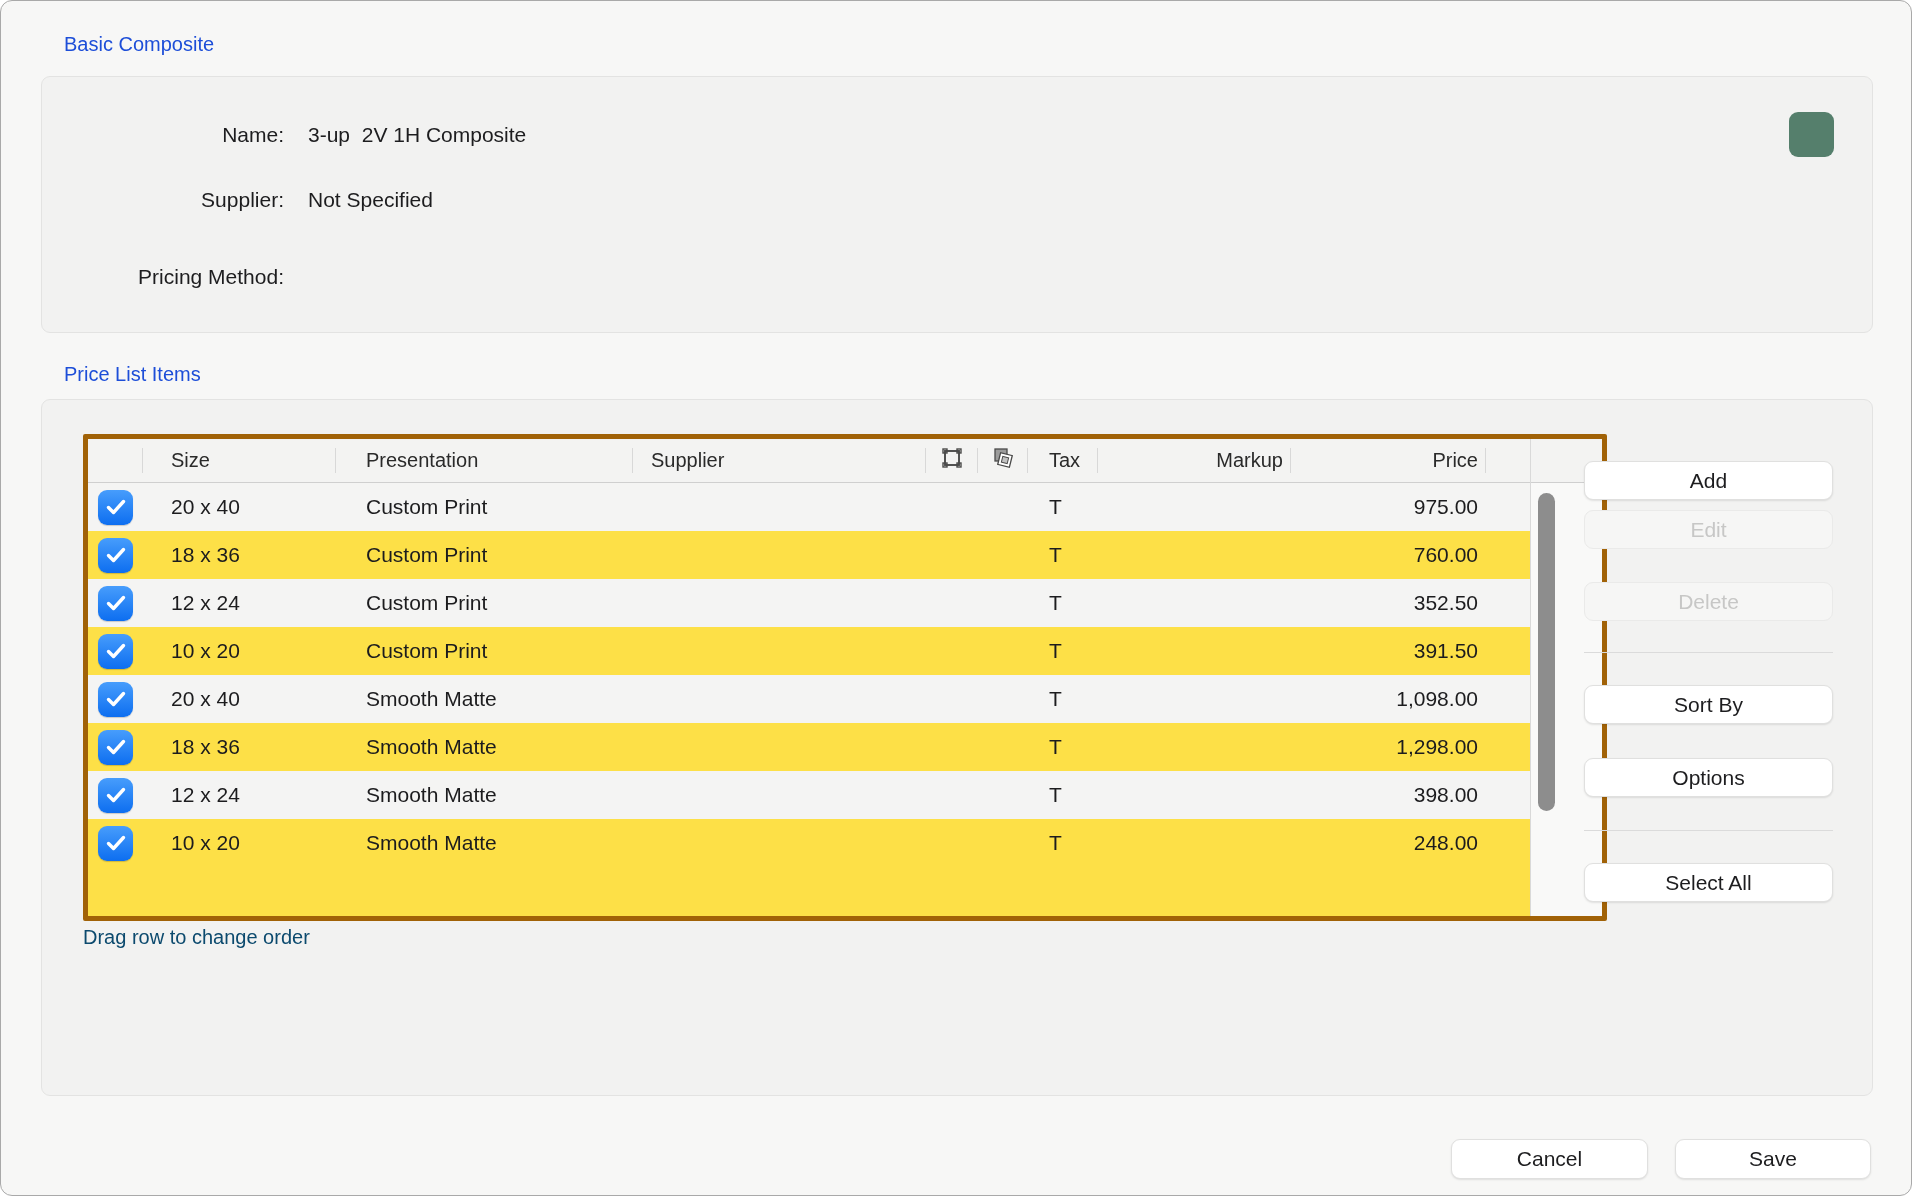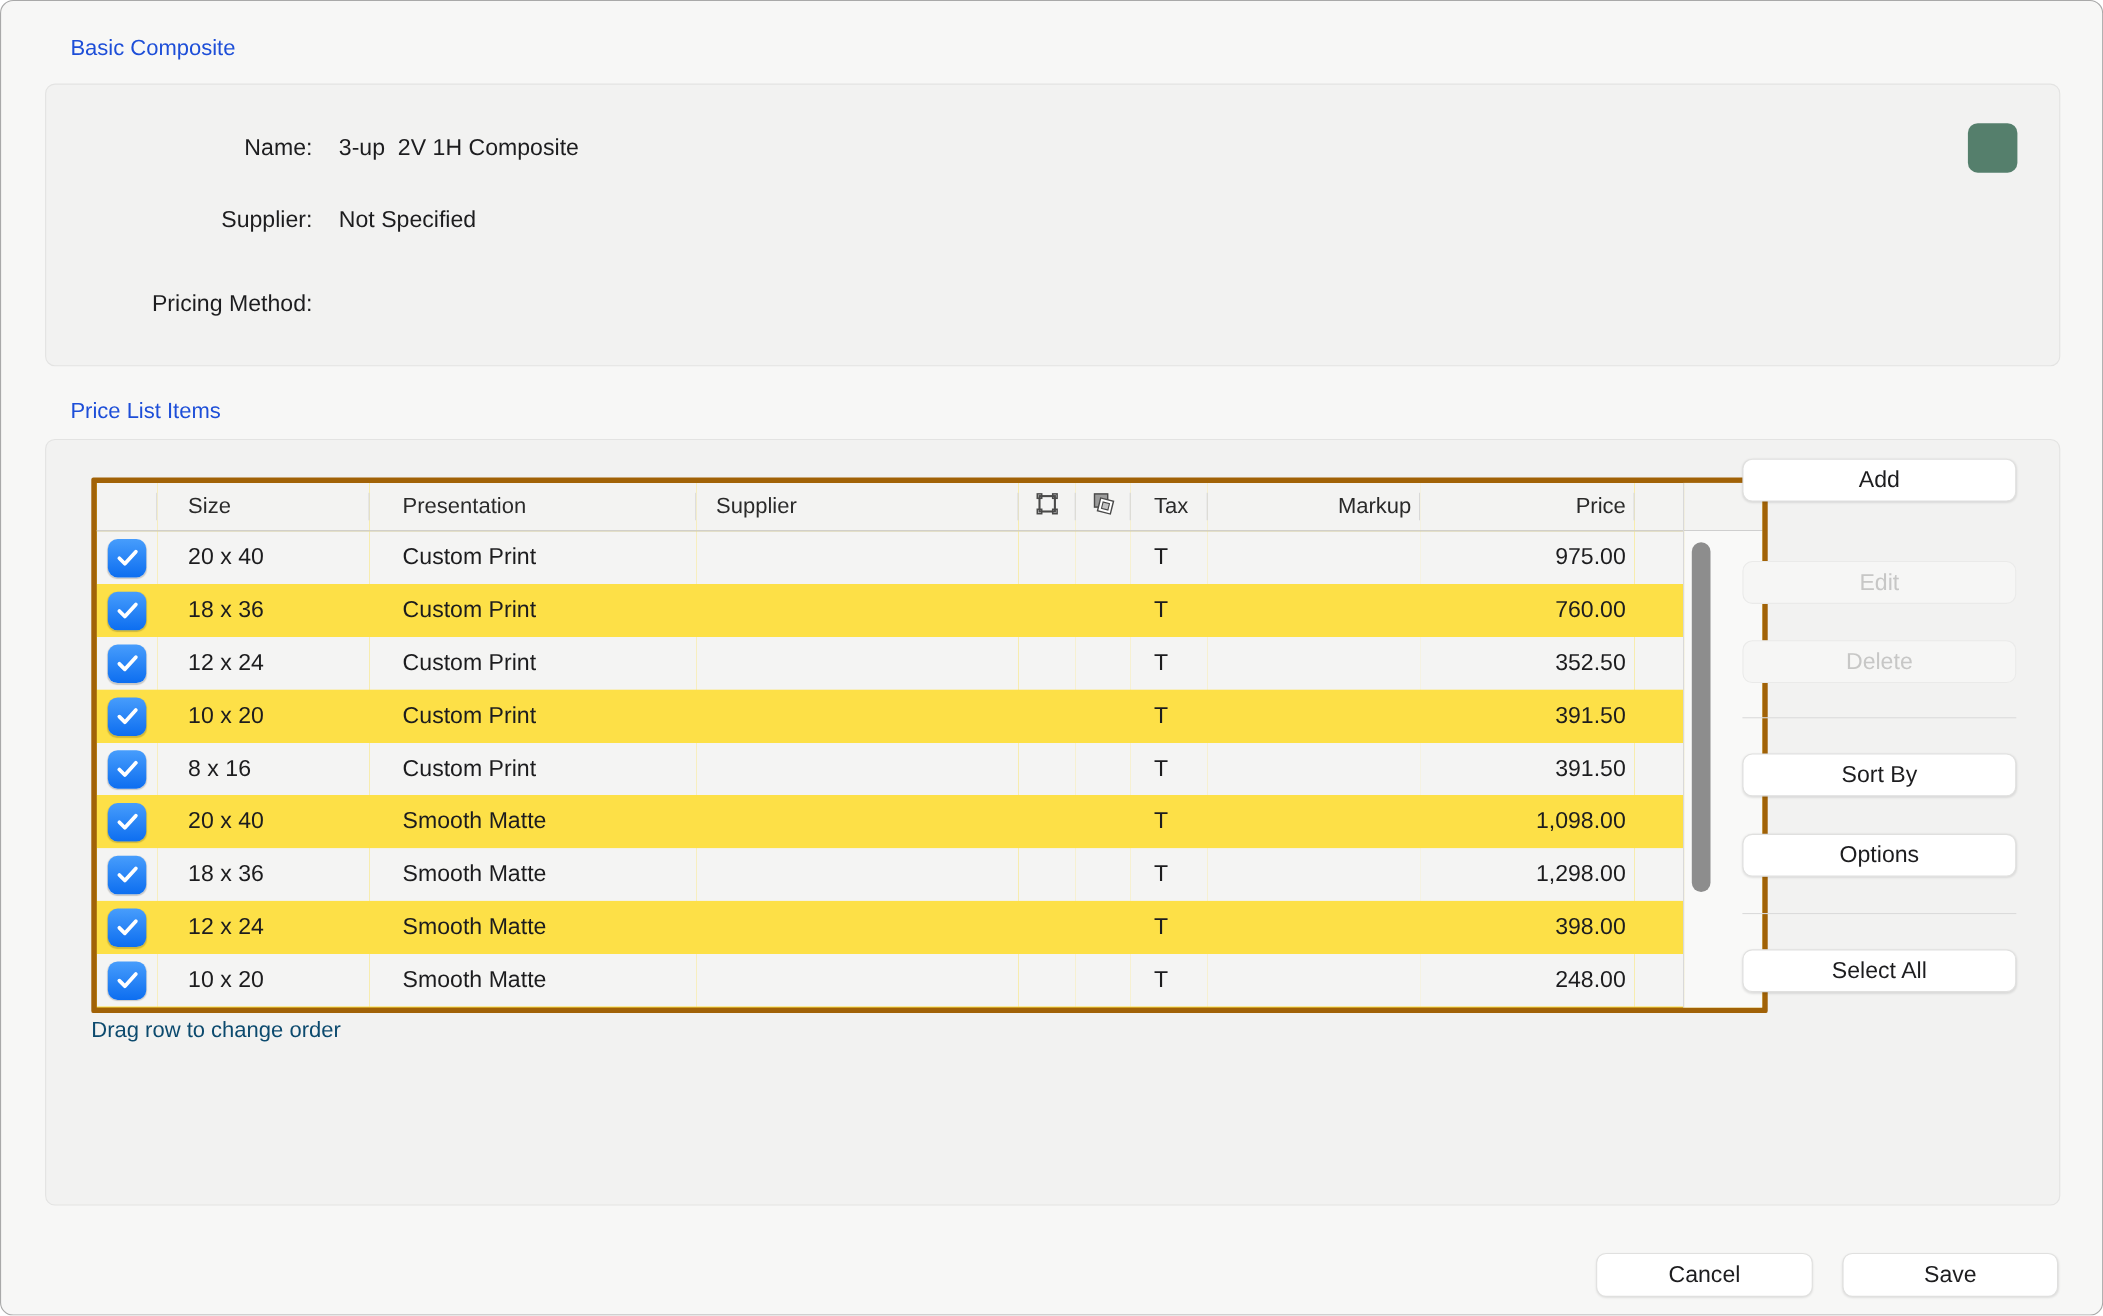--- a/index.html
+++ b/index.html
@@ -222,38 +222,20 @@
     <td></td>
   </tr>
           <tr>
     <td class="c-check">
       <span class="checkbox" style="visibility: visible;">
         <svg width="21" height="17" viewBox="0 0 21 17">
           <polyline points="3,9 8,14 18,3" fill="none" stroke="#ffffff" stroke-width="3.4" stroke-linecap="round" stroke-linejoin="round"></polyline>
         </svg>
       </span>
     </td>
-    <td class="pad-size">8 x 16</td>
-    <td class="pad-pres">Custom Print</td>
-    <td class="pad-sup"></td>
-    <td></td>
-    <td></td>
-    <td class="pad-tax">T</td>
-    <td class="right"></td>
-    <td class="right">391.50</td>
-    <td></td>
-  </tr>
-          <tr>
-    <td class="c-check">
-      <span class="checkbox" style="visibility: visible;">
-        <svg width="21" height="17" viewBox="0 0 21 17">
-          <polyline points="3,9 8,14 18,3" fill="none" stroke="#ffffff" stroke-width="3.4" stroke-linecap="round" stroke-linejoin="round"></polyline>
-        </svg>
-      </span>
-    </td>
     <td class="pad-size">20 x 40</td>
     <td class="pad-pres">Smooth Matte</td>
     <td class="pad-sup"></td>
     <td></td>
     <td></td>
     <td class="pad-tax">T</td>
     <td class="right"></td>
     <td class="right">1,098.00</td>
     <td></td>
   </tr>
@@ -313,21 +295,21 @@
   </tr>
         </tbody>
     </table>
     <div class="scrolltrack">
       <div class="scrollthumb"></div>
     </div>
   </div>
 
   <div class="hint">Drag row to change order</div>
 
-  <div class="btn" style="top:416px;">Add</div>
+  <div class="btn" style="top:460px;">Add</div>
   <div class="btn disabled" style="top:509px;">Edit</div>
   <div class="btn disabled" style="top:581px;">Delete</div>
   <div class="btn-divider" style="top:651px;"></div>
   <div class="btn" style="top:684px;">Sort By</div>
   <div class="btn" style="top:757px;">Options</div>
   <div class="btn-divider" style="top:829px;"></div>
   <div class="btn" style="top:862px;">Select All</div>
 
   <div class="footer-btn" style="left:1450px;width:197px;">Cancel</div>
   <div class="footer-btn" style="left:1674px;width:196px;text-align:center;">Save</div>

